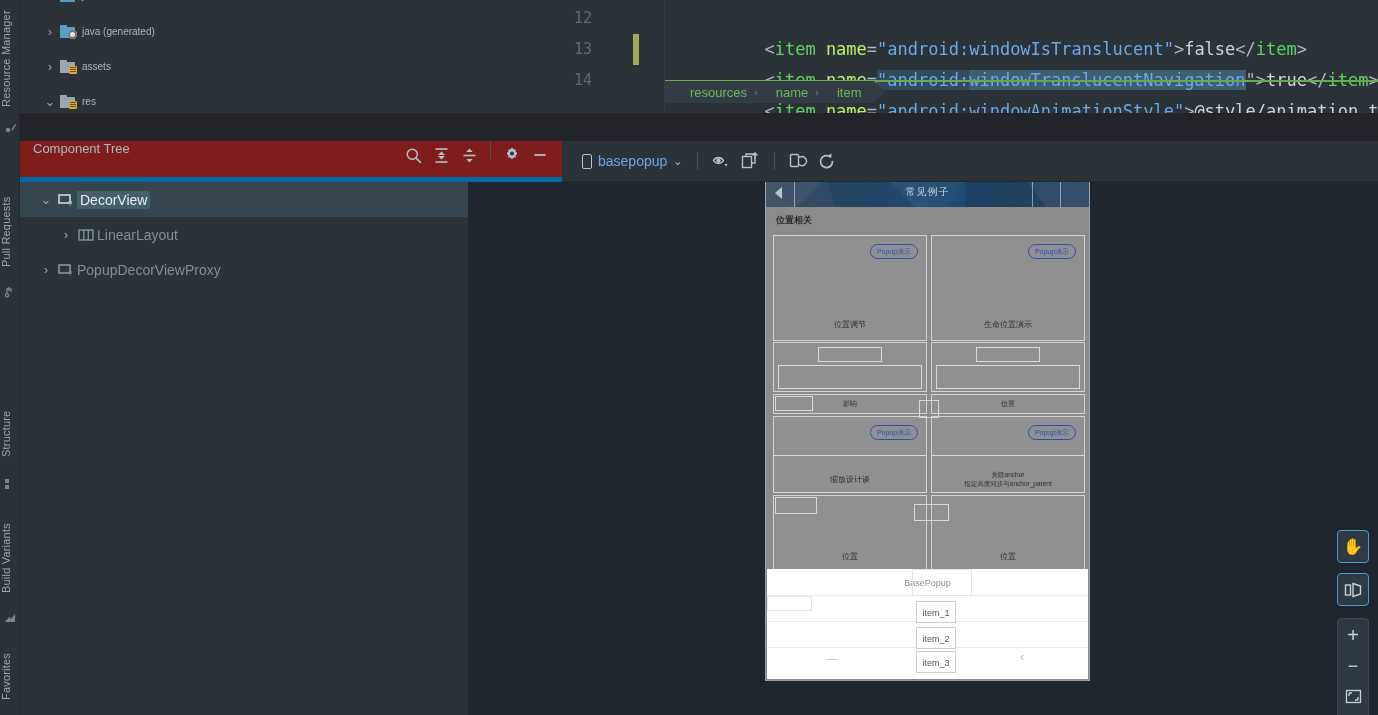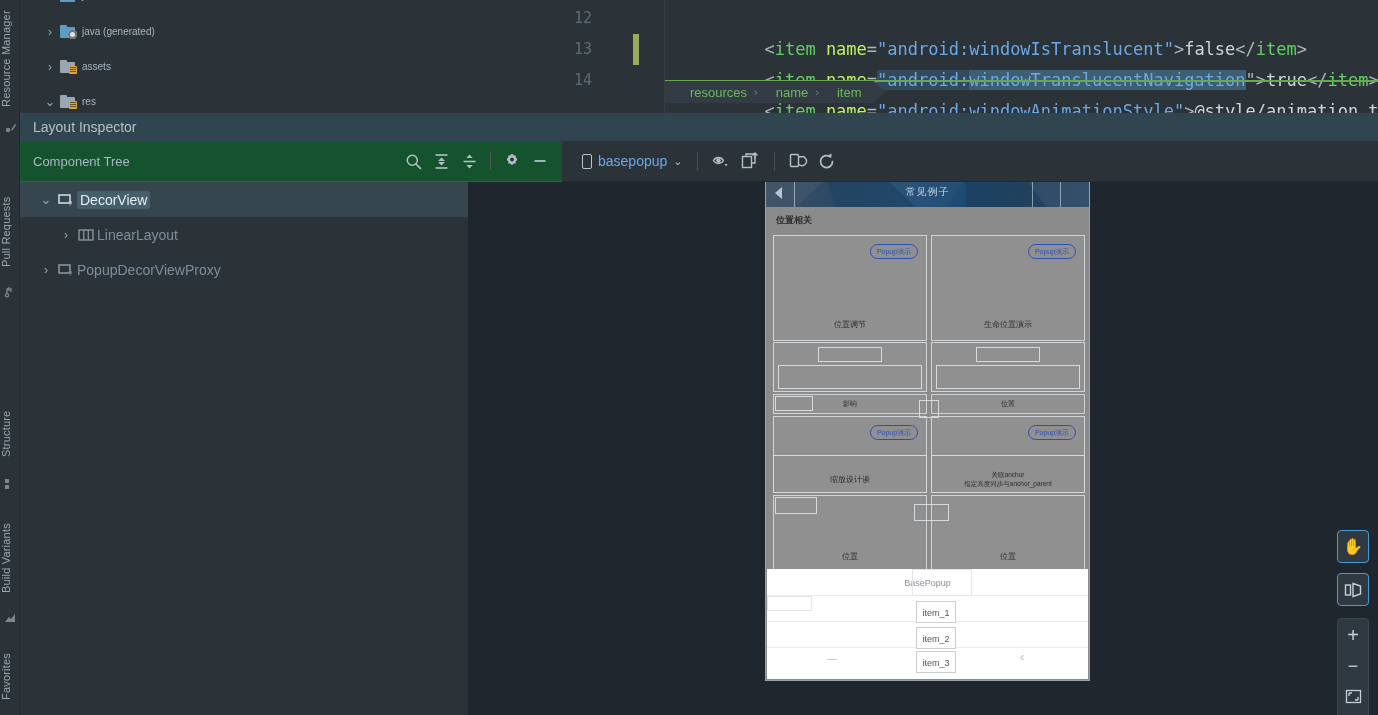--- a/index.html
+++ b/index.html
@@ -109,22 +109,22 @@
   
   .lititle {
     position: absolute; left: 20px; top: 113px; width: 1358px; height: 28px;
     background: #30454f; display: flex; align-items: center; padding-left: 13px;
   }
   .litxt { font-size: 14px; color: #b3c1c9; }
 
   
   .ctbar {
     position: absolute; left: 20px; top: 141px; width: 542px; height: 41px;
-    background: #14532d; display: flex; align-items: center;
-    border-bottom: 1px solid #0369a1;
+    background: #7f1d1d; display: flex; 
+    border-bottom: 5px solid #0369a1;
   }
   .ctlabel { font-size: 13px; color: #a9b7c0; padding-left: 13px; }
   .tbar2 {
     position: absolute; left: 562px; top: 141px; width: 816px; height: 41px;
     background: #2b3339; display: flex; align-items: center;
     border-bottom: 1px solid #222a30;
   }
   .ibtn {
     width: 28px; height: 28px; display: flex; align-items: center; justify-content: center;
     cursor: default; border-radius: 3px;
@@ -331,23 +331,20 @@
     <div class="breadcrumb">
       <span class="bitem">resources</span>
       <span class="bsep">›</span>
       <span class="bitem">name</span>
       <span class="bsep">›</span>
       <span class="bitem">item</span>
       <span style="width:8px"></span>
     </div>
   </div>
 
-  <div class="lititle">
-    <span class="litxt">Layout Inspector</span>
-  </div>
 
   <div class="ctbar">
     <span class="ctlabel">Component Tree</span>
     <div style="flex:1"></div>
     <div class="ibtn">
       <svg width="17" height="17" viewBox="0 0 17 17">
           <circle cx="7.3" cy="7.3" r="5" fill="none" stroke="#b4c0c8" stroke-width="1.5"></circle>
           <line x1="11" y1="11" x2="15.4" y2="15.4" stroke="#b4c0c8" stroke-width="1.7" stroke-linecap="round"></line>
         </svg>
     </div>

